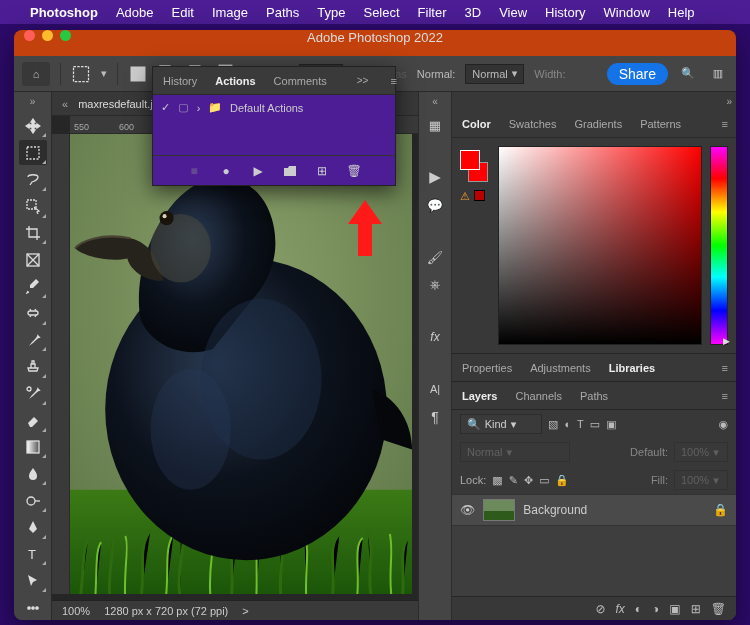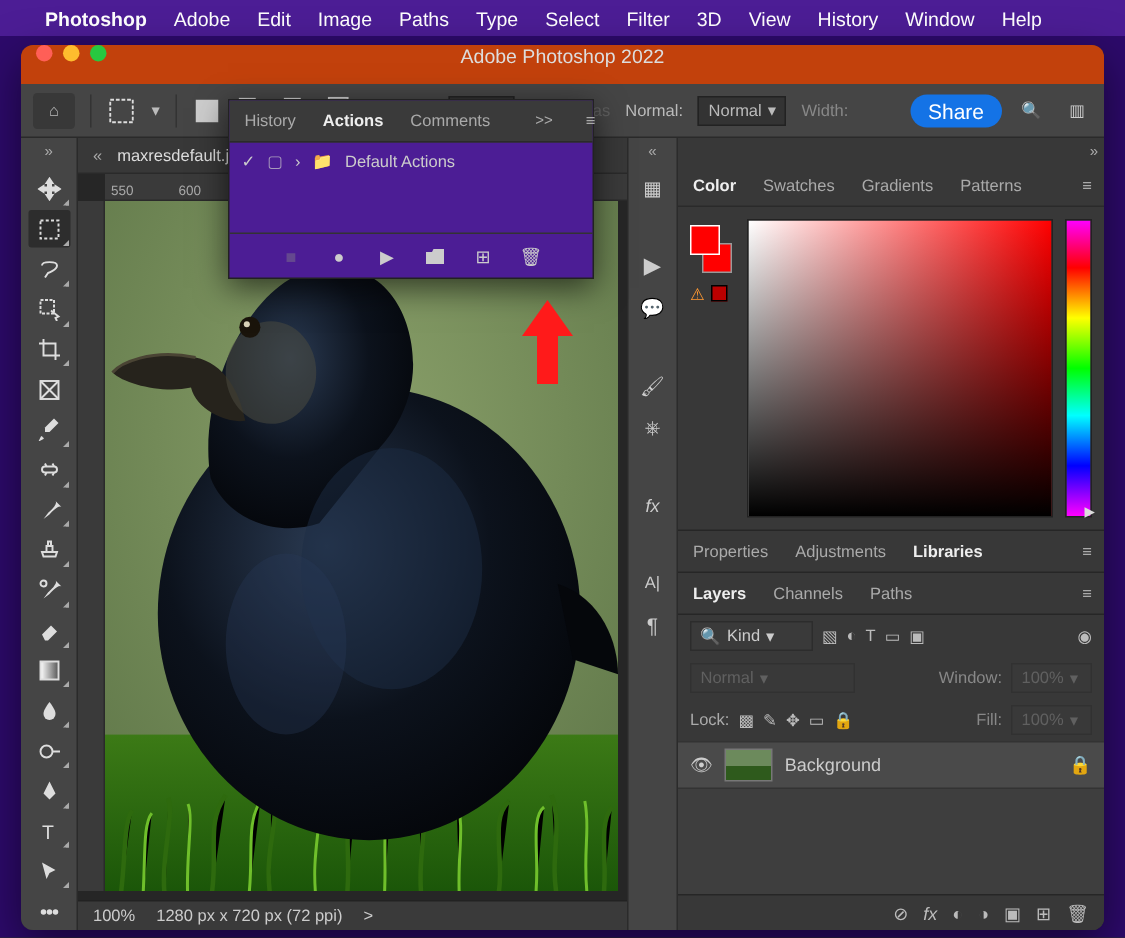--- a/index.html
+++ b/index.html
@@ -437,21 +437,21 @@
           <span class="sm-ico">▣</span>
           <span style="flex:1"></span>
           <span class="sm-ico">◉</span>
         </div>
         <div class="blend-row">
           <div class="ddl dim" style="width:110px;opacity:.5;">
               <span>Normal</span>
               <span>▾</span>
             </div>
           <span style="flex:1"></span>
-          <span class="dim">Window:</span>
+          <span class="dim">Default:</span>
           <div class="ddl dim" style="width:54px;opacity:.5;">
               <span>100%</span>
               <span>▾</span>
             </div>
         </div>
         <div class="lock-row">
           <span>Lock:</span>
           <span class="sm-ico">▩</span>
           <span class="sm-ico">✎</span>
           <span class="sm-ico">✥</span>

